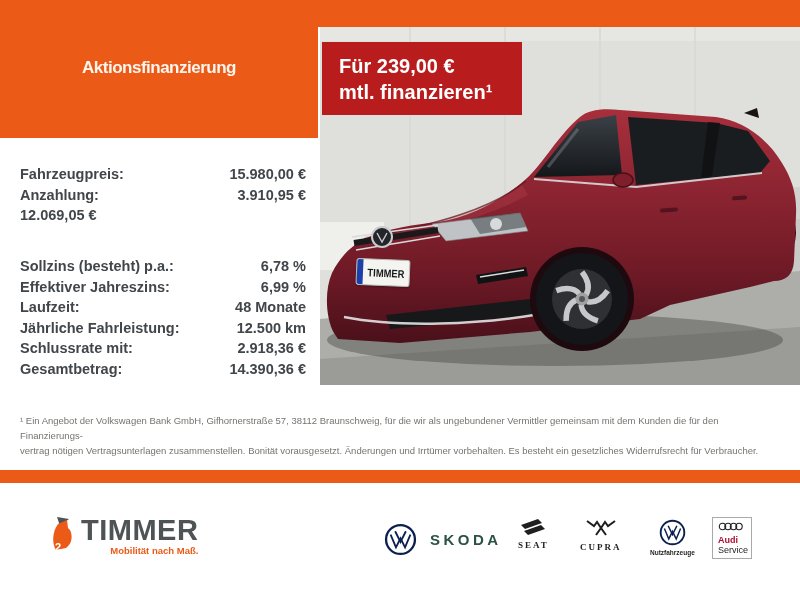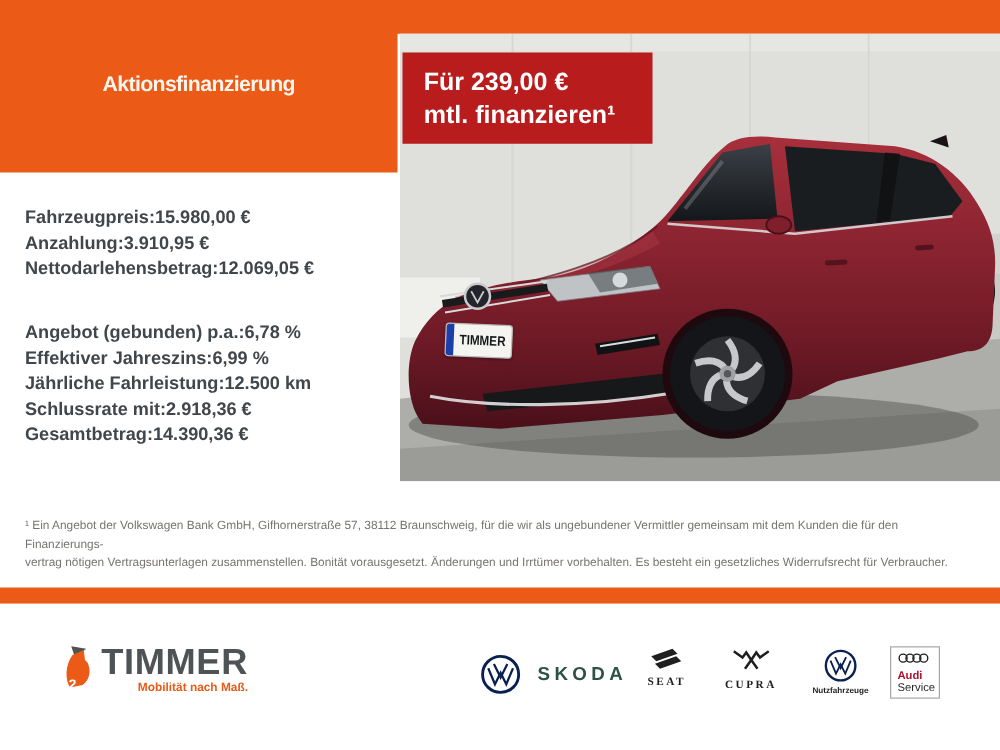--- a/index.html
+++ b/index.html
@@ -26,21 +26,21 @@
 
   
   .offer{position:absolute;left:322px;top:42px;width:200px;height:73px;background:#b91c1c;
          color:#ffffff;font-weight:bold;font-size:20px;line-height:26px;
          padding:11px 0 0 17px;box-sizing:border-box;}
 
   
   .fin-table{position:absolute;left:20px;width:286px;color:#41464B;font-size:14.5px;font-weight:bold;}
   .fin-table.g1{top:164px;}
   .fin-table.g2{top:256px;}
-  .fin-row{display:flex;align-items:center;height:20.5px;white-space:nowrap;}
+  .fin-row{display:flex;justify-content:space-between;align-items:center;height:20.5px;white-space:nowrap;}
 
   
   .disclaimer{position:absolute;left:20px;top:413px;width:762px;color:#75746F;
               font-size:9.5px;line-height:15px;}
 
   
   .divider{position:absolute;left:0;top:470px;width:800px;height:13px;background:#EB5A17;}
   .footer{position:absolute;left:0;top:483px;width:800px;height:117px;background:#ffffff;}
 
   .dealer{position:absolute;left:48px;top:33px;display:flex;align-items:flex-start;}
@@ -205,33 +205,36 @@
   <div class="fin-table g1">
     <div class="fin-row">
       <span>Fahrzeugpreis:</span>
       <span>15.980,00 €</span>
     </div>
     <div class="fin-row">
       <span>Anzahlung:</span>
       <span>3.910,95 €</span>
     </div>
     <div class="fin-row">
-      <span>Nettodarlehensbetrag:</span>
       <span>12.069,05 €</span>
     </div>
   </div>
 
   <div class="fin-table g2">
     <div class="fin-row">
-      <span>Angebot (gebunden) p.a.:</span>
+      <span>Sollzins (besteht) p.a.:</span>
       <span>6,78 %</span>
     </div>
     <div class="fin-row">
       <span>Effektiver Jahreszins:</span>
       <span>6,99 %</span>
+    </div>
+    <div class="fin-row">
+      <span>Laufzeit:</span>
+      <span>48 Monate</span>
     </div>
     <div class="fin-row">
       <span>Jährliche Fahrleistung:</span>
       <span>12.500 km</span>
     </div>
     <div class="fin-row">
       <span>Schlussrate mit:</span>
       <span>2.918,36 €</span>
     </div>
     <div class="fin-row">

